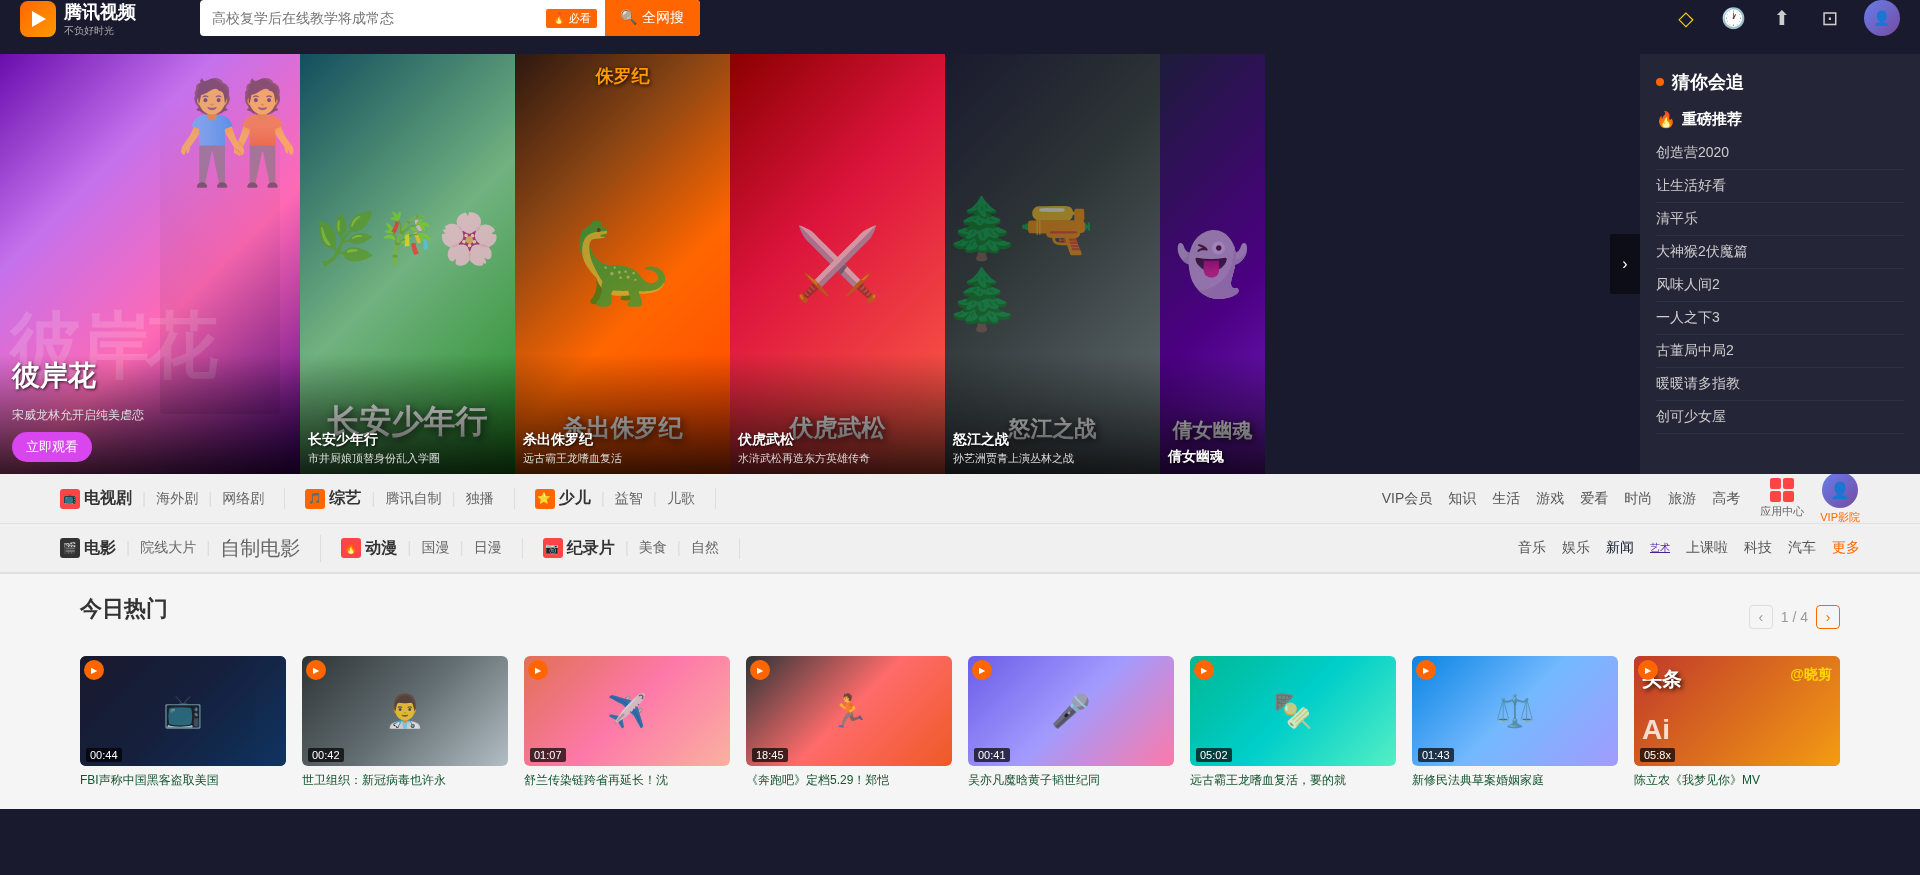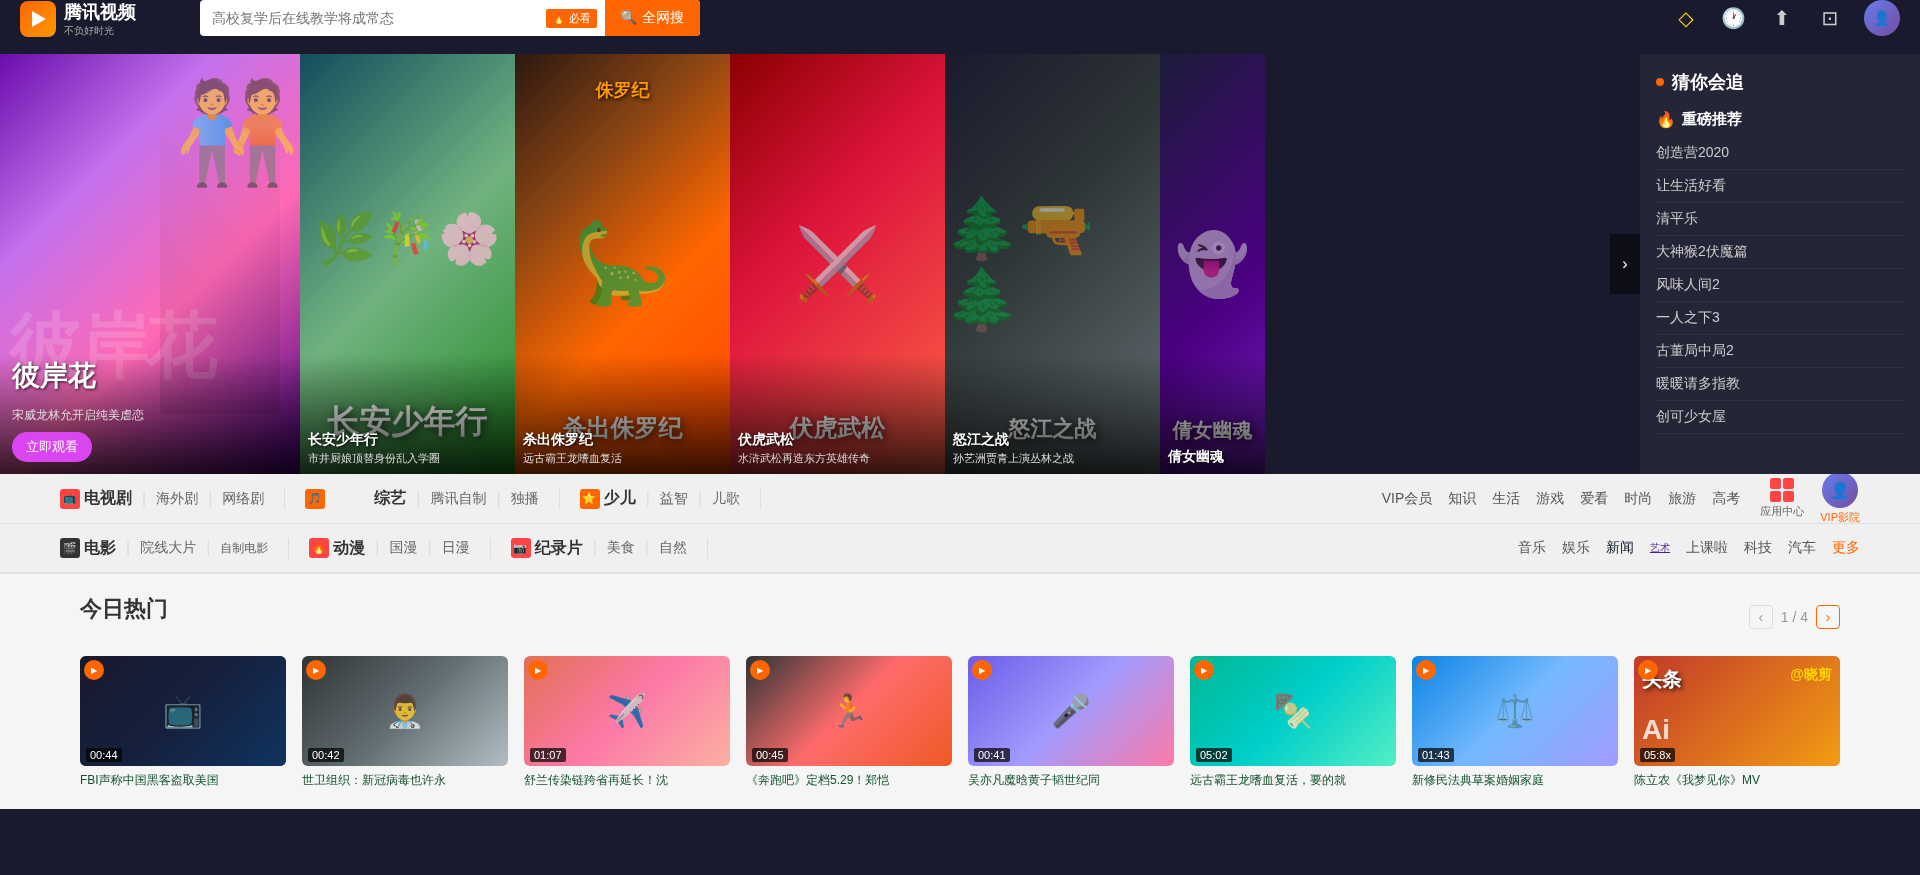--- a/index.html
+++ b/index.html
@@ -417,21 +417,21 @@
       <div class="banner-small-info">
         <div class="banner-small-title">长安少年行</div>
         <div class="banner-small-desc">市井厨娘顶替身份乱入学圈</div>
       </div>
     </div>
 
     <div class="banner-item banner-item-3">
       <div class="fake-img" style="height:420px;background:linear-gradient(135deg,#2c1810 0%,#8b4513 30%,#ff6600 60%,#ff4500 100%);">
         <div style="position:absolute;top:0;left:0;right:0;bottom:0;display:flex;align-items:center;justify-content:center;font-size:80px;opacity:0.6;">🦕</div>
         <div style="position:absolute;bottom:30px;left:0;right:0;text-align:center;font-size:24px;font-weight:900;color:white;text-shadow:2px 2px 8px rgba(0,0,0,0.8);">杀出侏罗纪</div>
-        <div style="position:absolute;top:24px;left:50%;transform:translateX(-50%);font-size:18px;font-weight:bold;color:#ff9900;text-shadow:1px 1px 4px #000;">侏罗纪</div>
+        <div style="position:absolute;top:10px;left:50%;transform:translateX(-50%);font-size:18px;font-weight:bold;color:#ff9900;text-shadow:1px 1px 4px #000;">侏罗纪</div>
       </div>
       <div class="banner-gradient"></div>
       <div class="banner-small-info">
         <div class="banner-small-title">杀出侏罗纪</div>
         <div class="banner-small-desc">远古霸王龙嗜血复活</div>
       </div>
     </div>
 
     <div class="banner-item banner-item-4">
       <div class="fake-img" style="height:420px;background:linear-gradient(135deg,#8b0000 0%,#dc143c 40%,#ff6347 100%);">
@@ -503,21 +503,21 @@
     </div>
     <span style="color:#ddd;margin:0 2px;">|</span>
     <span style="font-size:14px;color:#666;cursor:pointer;">海外剧</span>
     <span style="color:#ddd;margin:0 2px;">|</span>
     <span style="font-size:14px;color:#666;cursor:pointer;">网络剧</span>
   </div>
 
   <div style="display:flex;align-items:center;gap:8px;padding-right:20px;border-right:1px solid #ddd;margin-right:20px;">
     <div style="display:flex;align-items:center;gap:4px;cursor:pointer;">
       <div style="width:20px;height:20px;background:#ff6600;border-radius:3px;display:flex;align-items:center;justify-content:center;font-size:11px;color:white;">🎵</div>
-      <span style="font-size:16px;font-weight:bold;color:#333;margin-left:45px;">综艺</span>
+      <span style="font-size:16px;font-weight:bold;color:#333;">综艺</span>
     </div>
     <span style="color:#ddd;margin:0 2px;">|</span>
     <span style="font-size:14px;color:#666;cursor:pointer;">腾讯自制</span>
     <span style="color:#ddd;margin:0 2px;">|</span>
     <span style="font-size:14px;color:#666;cursor:pointer;">独播</span>
   </div>
 
   <div style="display:flex;align-items:center;gap:8px;padding-right:20px;border-right:1px solid #ddd;margin-right:20px;">
     <div style="display:flex;align-items:center;gap:4px;cursor:pointer;">
       <div style="width:20px;height:20px;background:#ff6600;border-radius:3px;display:flex;align-items:center;justify-content:center;font-size:11px;color:white;">⭐</div>
@@ -560,21 +560,21 @@
 <div style="background:#f0f0f0;padding:0 60px;display:flex;align-items:center;height:50px;gap:0;border-bottom:2px solid #e0e0e0;">
 
   <div style="display:flex;align-items:center;gap:8px;padding-right:20px;border-right:1px solid #ddd;margin-right:20px;">
     <div style="display:flex;align-items:center;gap:4px;cursor:pointer;">
       <div style="width:20px;height:20px;background:#333;border-radius:3px;display:flex;align-items:center;justify-content:center;font-size:11px;color:white;">🎬</div>
       <span style="font-size:16px;font-weight:bold;color:#333;">电影</span>
     </div>
     <span style="color:#ddd;margin:0 2px;">|</span>
     <span style="font-size:14px;color:#666;cursor:pointer;">院线大片</span>
     <span style="color:#ddd;margin:0 2px;">|</span>
-    <span style="font-size:12px;color:#666;cursor:pointer;">自制电影</span>
+    <span style="font-size:20px;color:#666;cursor:pointer;">自制电影</span>
   </div>
 
   <div style="display:flex;align-items:center;gap:8px;padding-right:20px;border-right:1px solid #ddd;margin-right:20px;">
     <div style="display:flex;align-items:center;gap:4px;cursor:pointer;">
       <div style="width:20px;height:20px;background:#ff4444;border-radius:3px;display:flex;align-items:center;justify-content:center;font-size:11px;color:white;">🔥</div>
       <span style="font-size:16px;font-weight:bold;color:#333;">动漫</span>
     </div>
     <span style="color:#ddd;margin:0 2px;">|</span>
     <span style="font-size:14px;color:#666;cursor:pointer;">国漫</span>
     <span style="color:#ddd;margin:0 2px;">|</span>
@@ -639,21 +639,21 @@
         <div class="video-play-icon">▶</div>
         <div class="video-duration">01:07</div>
       </div>
       <div class="video-title">舒兰传染链跨省再延长！沈</div>
     </div>
 
     <div class="video-card">
       <div class="video-thumb" style="background:linear-gradient(135deg,#2d3436,#ff6b6b,#ee5a24);">
         <div style="width:100%;height:100%;display:flex;align-items:center;justify-content:center;font-size:32px;opacity:0.8;">🏃</div>
         <div class="video-play-icon">▶</div>
-        <div class="video-duration">00:45</div>
+        <div class="video-duration">18:45</div>
       </div>
       <div class="video-title">《奔跑吧》定档5.29！郑恺</div>
     </div>
 
     <div class="video-card">
       <div class="video-thumb" style="background:linear-gradient(135deg,#6c5ce7,#a29bfe,#fd79a8);">
         <div style="width:100%;height:100%;display:flex;align-items:center;justify-content:center;font-size:32px;opacity:0.8;">🎤</div>
         <div class="video-play-icon">▶</div>
         <div class="video-duration">00:41</div>
       </div>

